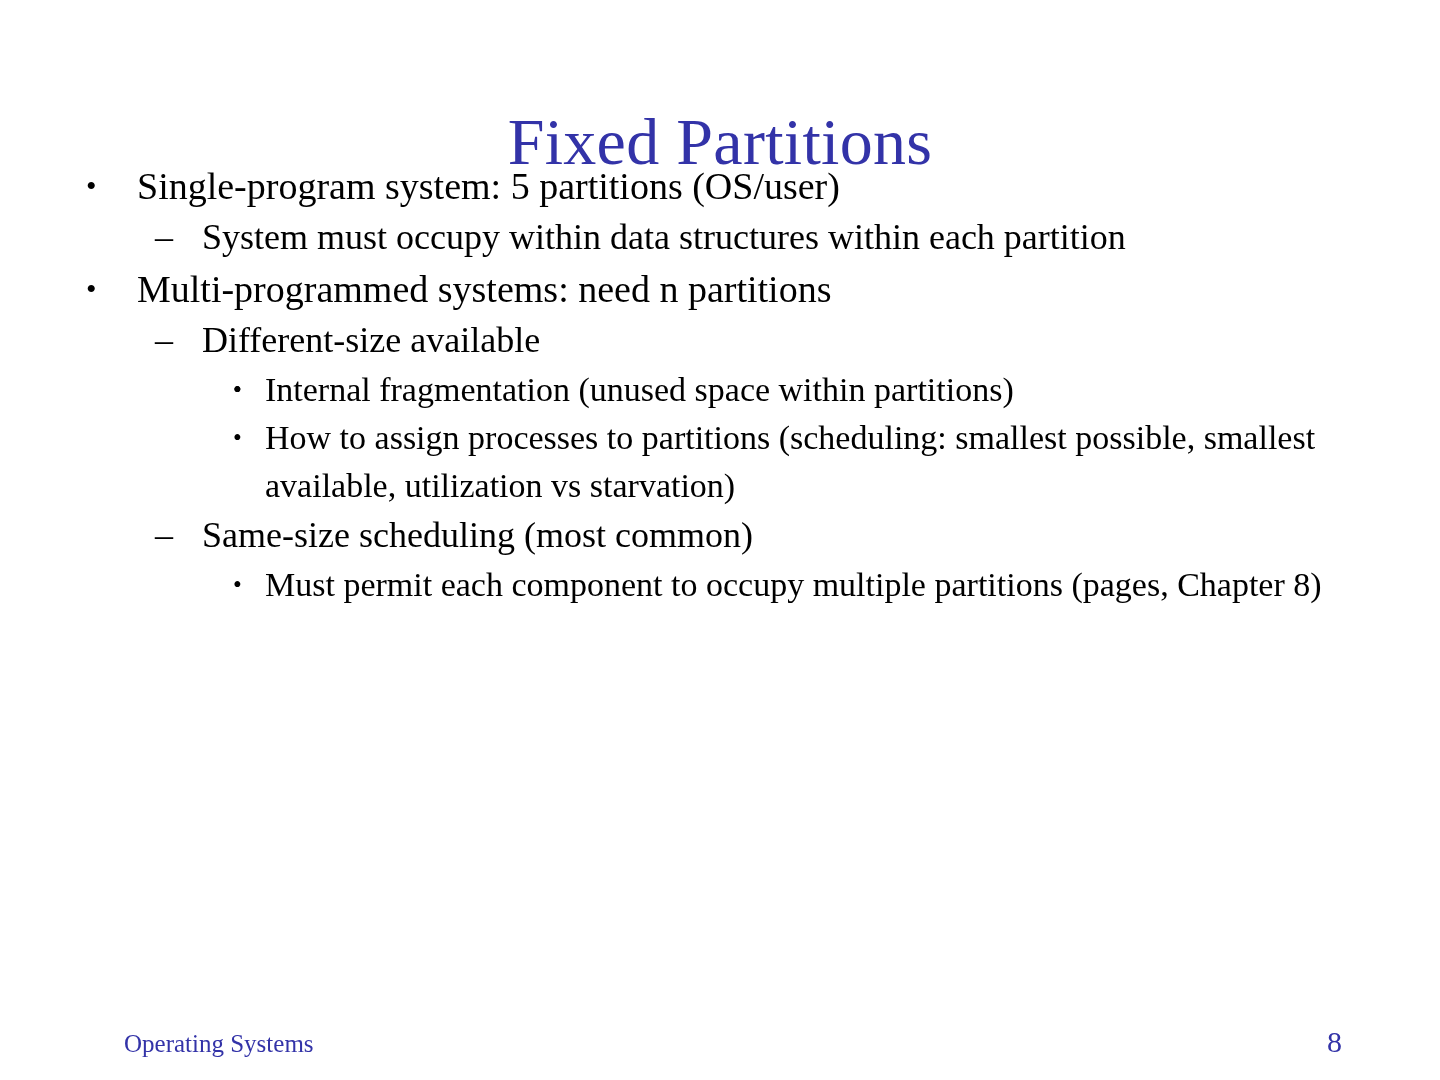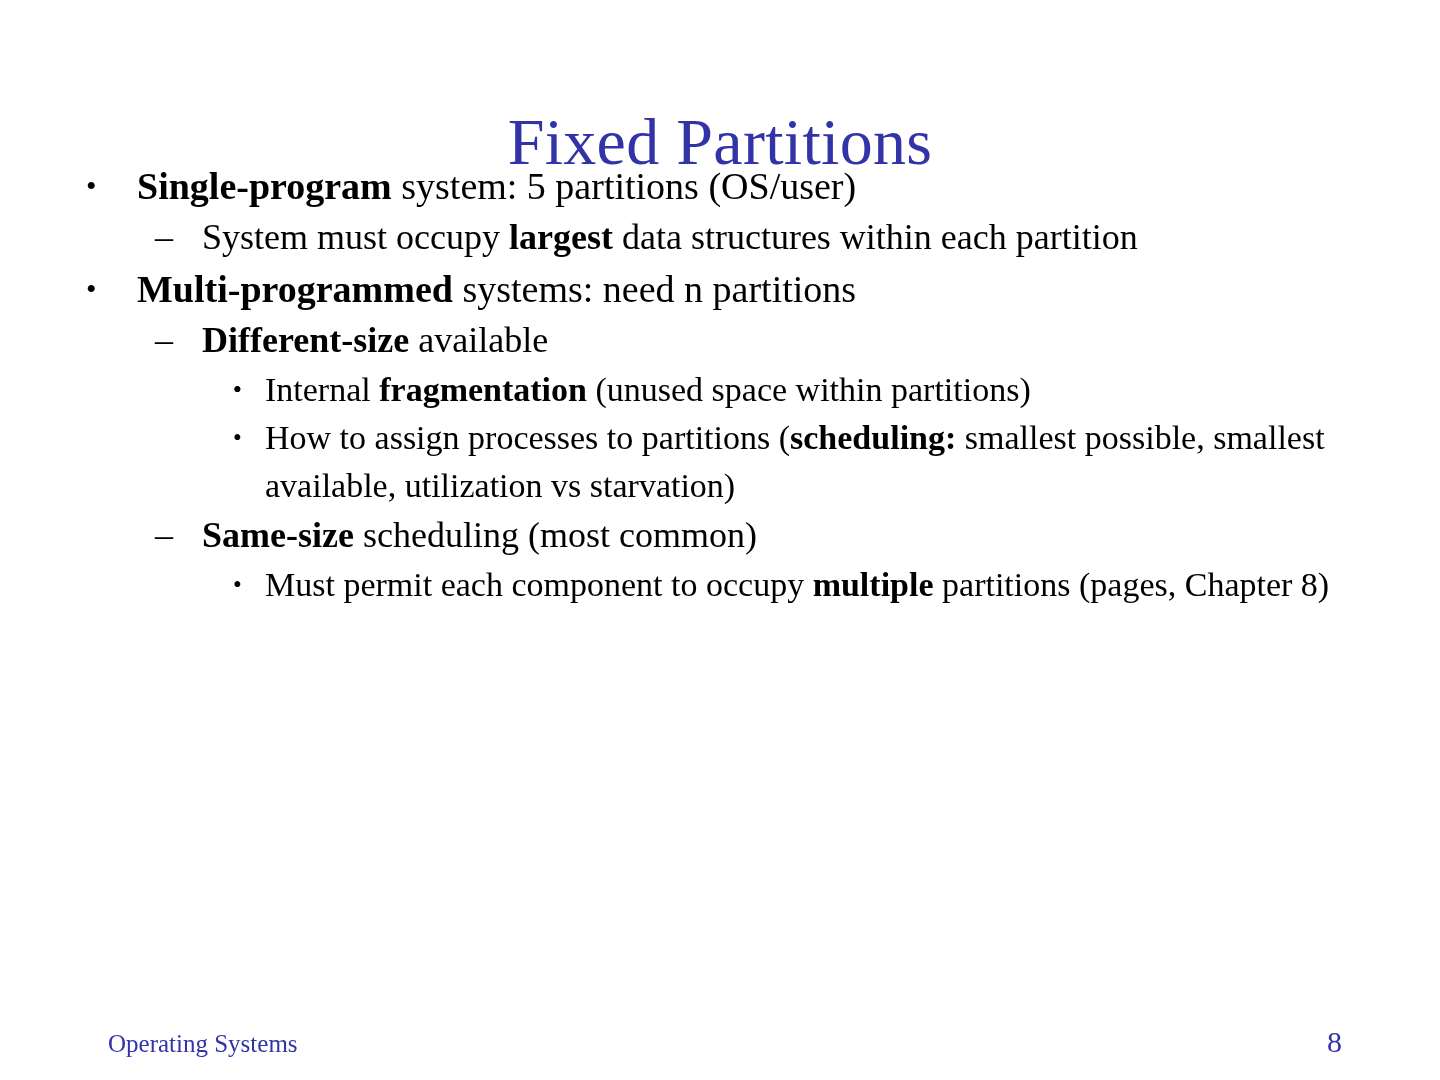--- a/index.html
+++ b/index.html
@@ -97,26 +97,26 @@
     line-height: 48px;
     padding-left: 265px;
     padding-right: 78px;
     margin-bottom: 0px;
   }
   .lvl3 > .bullet-marker {
     left: 233px;
     font-size: 25px;
   }
 
-  .b { font-weight: bold; }
+  .b { font-weight: normal; }
 
   
   .footer-left {
     position: absolute;
-    left: 108px;
+    left: 124px;
     top: 1029px;
     font-size: 25px;
     line-height: 30px;
     color: #3333A8;
     white-space: nowrap;
   }
   .footer-page {
     position: absolute;
     right: 98px;
     top: 1026px;
@@ -133,21 +133,21 @@
 
   <h1 class="slide-title" style="color: rgb(51, 51, 168);">Fixed Partitions</h1>
 
   <div class="body-list">
       <div class="bullet-row lvl1">
         <span class="bullet-marker">•</span>
         <span class="bullet-text"><span class="b">Single-program</span><span> system: 5 partitions (OS/user)</span></span>
       </div>
       <div class="bullet-row lvl2">
         <span class="bullet-marker">–</span>
-        <span class="bullet-text"><span>System must occupy </span><span class="b">largest</span><span> data structures within each partition</span></span>
+        <span class="bullet-text"><span>System must occupy </span><span class="b">within</span><span> data structures within each partition</span></span>
       </div>
       <div class="bullet-row lvl1">
         <span class="bullet-marker">•</span>
         <span class="bullet-text"><span class="b">Multi-programmed</span><span> systems: need n partitions</span></span>
       </div>
       <div class="bullet-row lvl2">
         <span class="bullet-marker">–</span>
         <span class="bullet-text"><span class="b">Different-size</span><span> available</span></span>
       </div>
       <div class="bullet-row lvl3">

